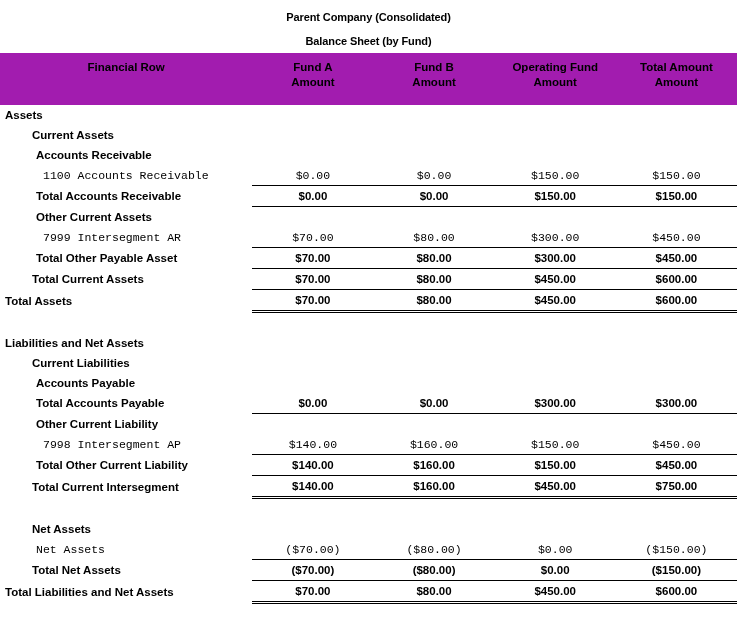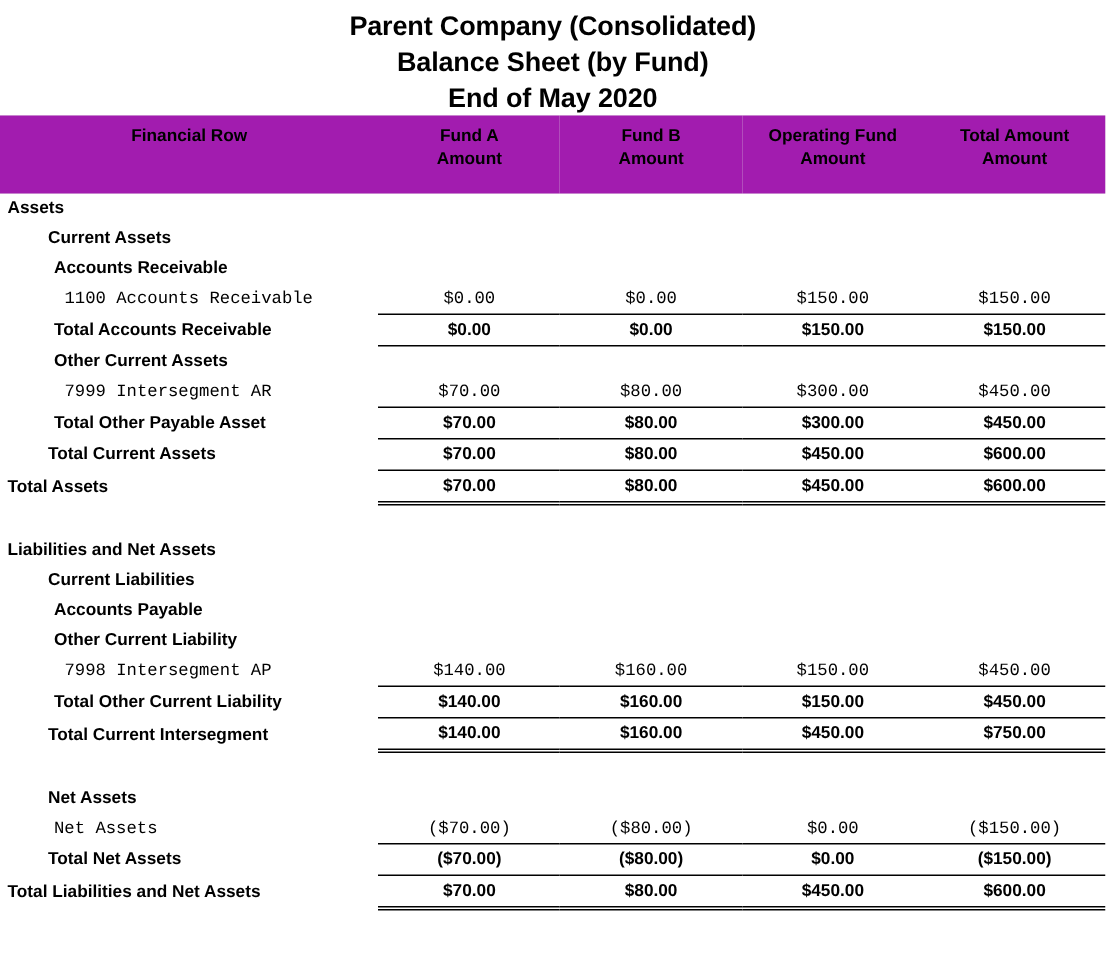--- a/index.html
+++ b/index.html
@@ -14,21 +14,21 @@
     color: #000000;
     overflow: hidden;
   }
 
   
   .title-block {
     padding-top: 5px;
     text-align: center;
   }
   .title-line {
-    font-size: 18px;
+    font-size: 11px;
     font-weight: bold;
     line-height: 24px;
     letter-spacing: -0.1px;
   }
 
   
   .sheet {
     width: 737px;
     border-collapse: collapse;
     table-layout: fixed;
@@ -76,21 +76,20 @@
   td.ul-double { border-bottom: 3px double #000000; }
 
   tr.spacer td { height: 20px; border: none; }
 </style>
 </head>
 <body>
 
 <div class="title-block">
   <div class="title-line">Parent Company (Consolidated)</div>
   <div class="title-line">Balance Sheet (by Fund)</div>
-  <div class="title-line">End of May 2020</div>
 </div>
 
 <table class="sheet">
   <colgroup>
     <col class="c-label">
     <col class="c-num">
     <col class="c-num">
     <col class="c-num">
     <col class="c-num">
   </colgroup>
@@ -208,20 +207,27 @@
         <td class="num bold"></td>
       </tr>
       <tr>
         <td class="label lvl2 bold">Accounts Payable</td>
         <td class="num bold"></td>
         <td class="num bold"></td>
         <td class="num bold"></td>
         <td class="num bold"></td>
       </tr>
       <tr>
+        <td class="label lvl2 bold">Total Accounts Payable</td>
+        <td class="num bold ul-single">$0.00</td>
+        <td class="num bold ul-single">$0.00</td>
+        <td class="num bold ul-single">$300.00</td>
+        <td class="num bold ul-single">$300.00</td>
+      </tr>
+      <tr>
         <td class="label lvl2 bold">Other Current Liability</td>
         <td class="num bold"></td>
         <td class="num bold"></td>
         <td class="num bold"></td>
         <td class="num bold"></td>
       </tr>
       <tr>
         <td class="label lvl3 normal">7998 Intersegment AP</td>
         <td class="num normal ul-single">$140.00</td>
         <td class="num normal ul-single">$160.00</td>

